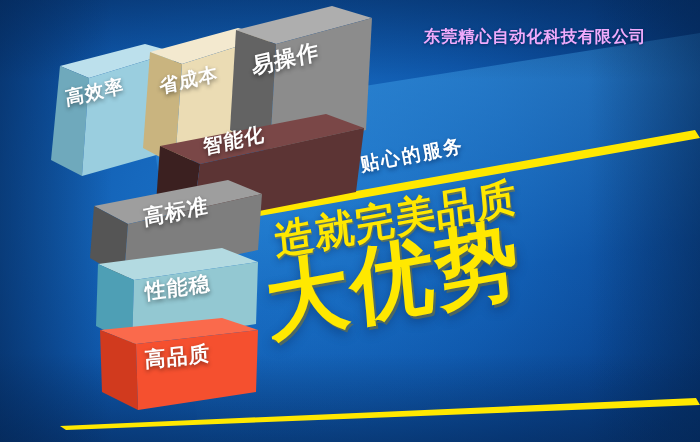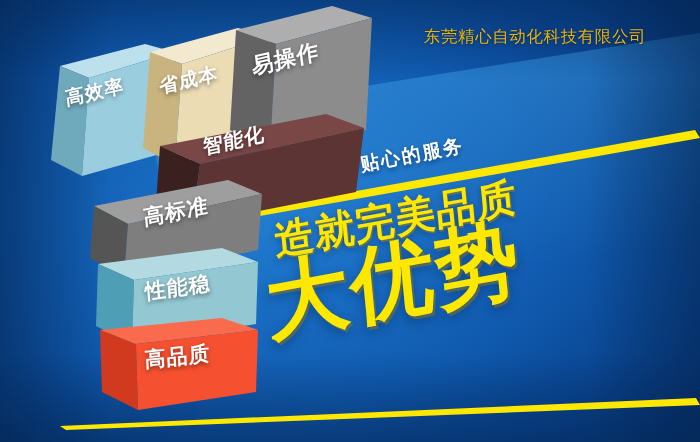--- a/index.html
+++ b/index.html
@@ -39,23 +39,23 @@
   
   .swoosh { position: absolute; }
   .swoosh svg { display: block; overflow: visible; }
 
   
   .company {
     position: absolute;
     left: 390px; top: 26px;
     width: 290px;
     text-align: center;
-    color: #eab308;
+    color: #f0abfc;
     font-size: 16.5px;
-    font-weight: normal;
+    font-weight: bold;
     letter-spacing: 0.6px;
     white-space: nowrap;
     text-shadow: 0 1px 3px rgba(0,20,60,0.6);
   }
 
   
   .blocks { position: absolute; inset: 0; }
   .blk { position: absolute; }
   .blk svg { display: block; overflow: visible; }
   .blk .face-label {

